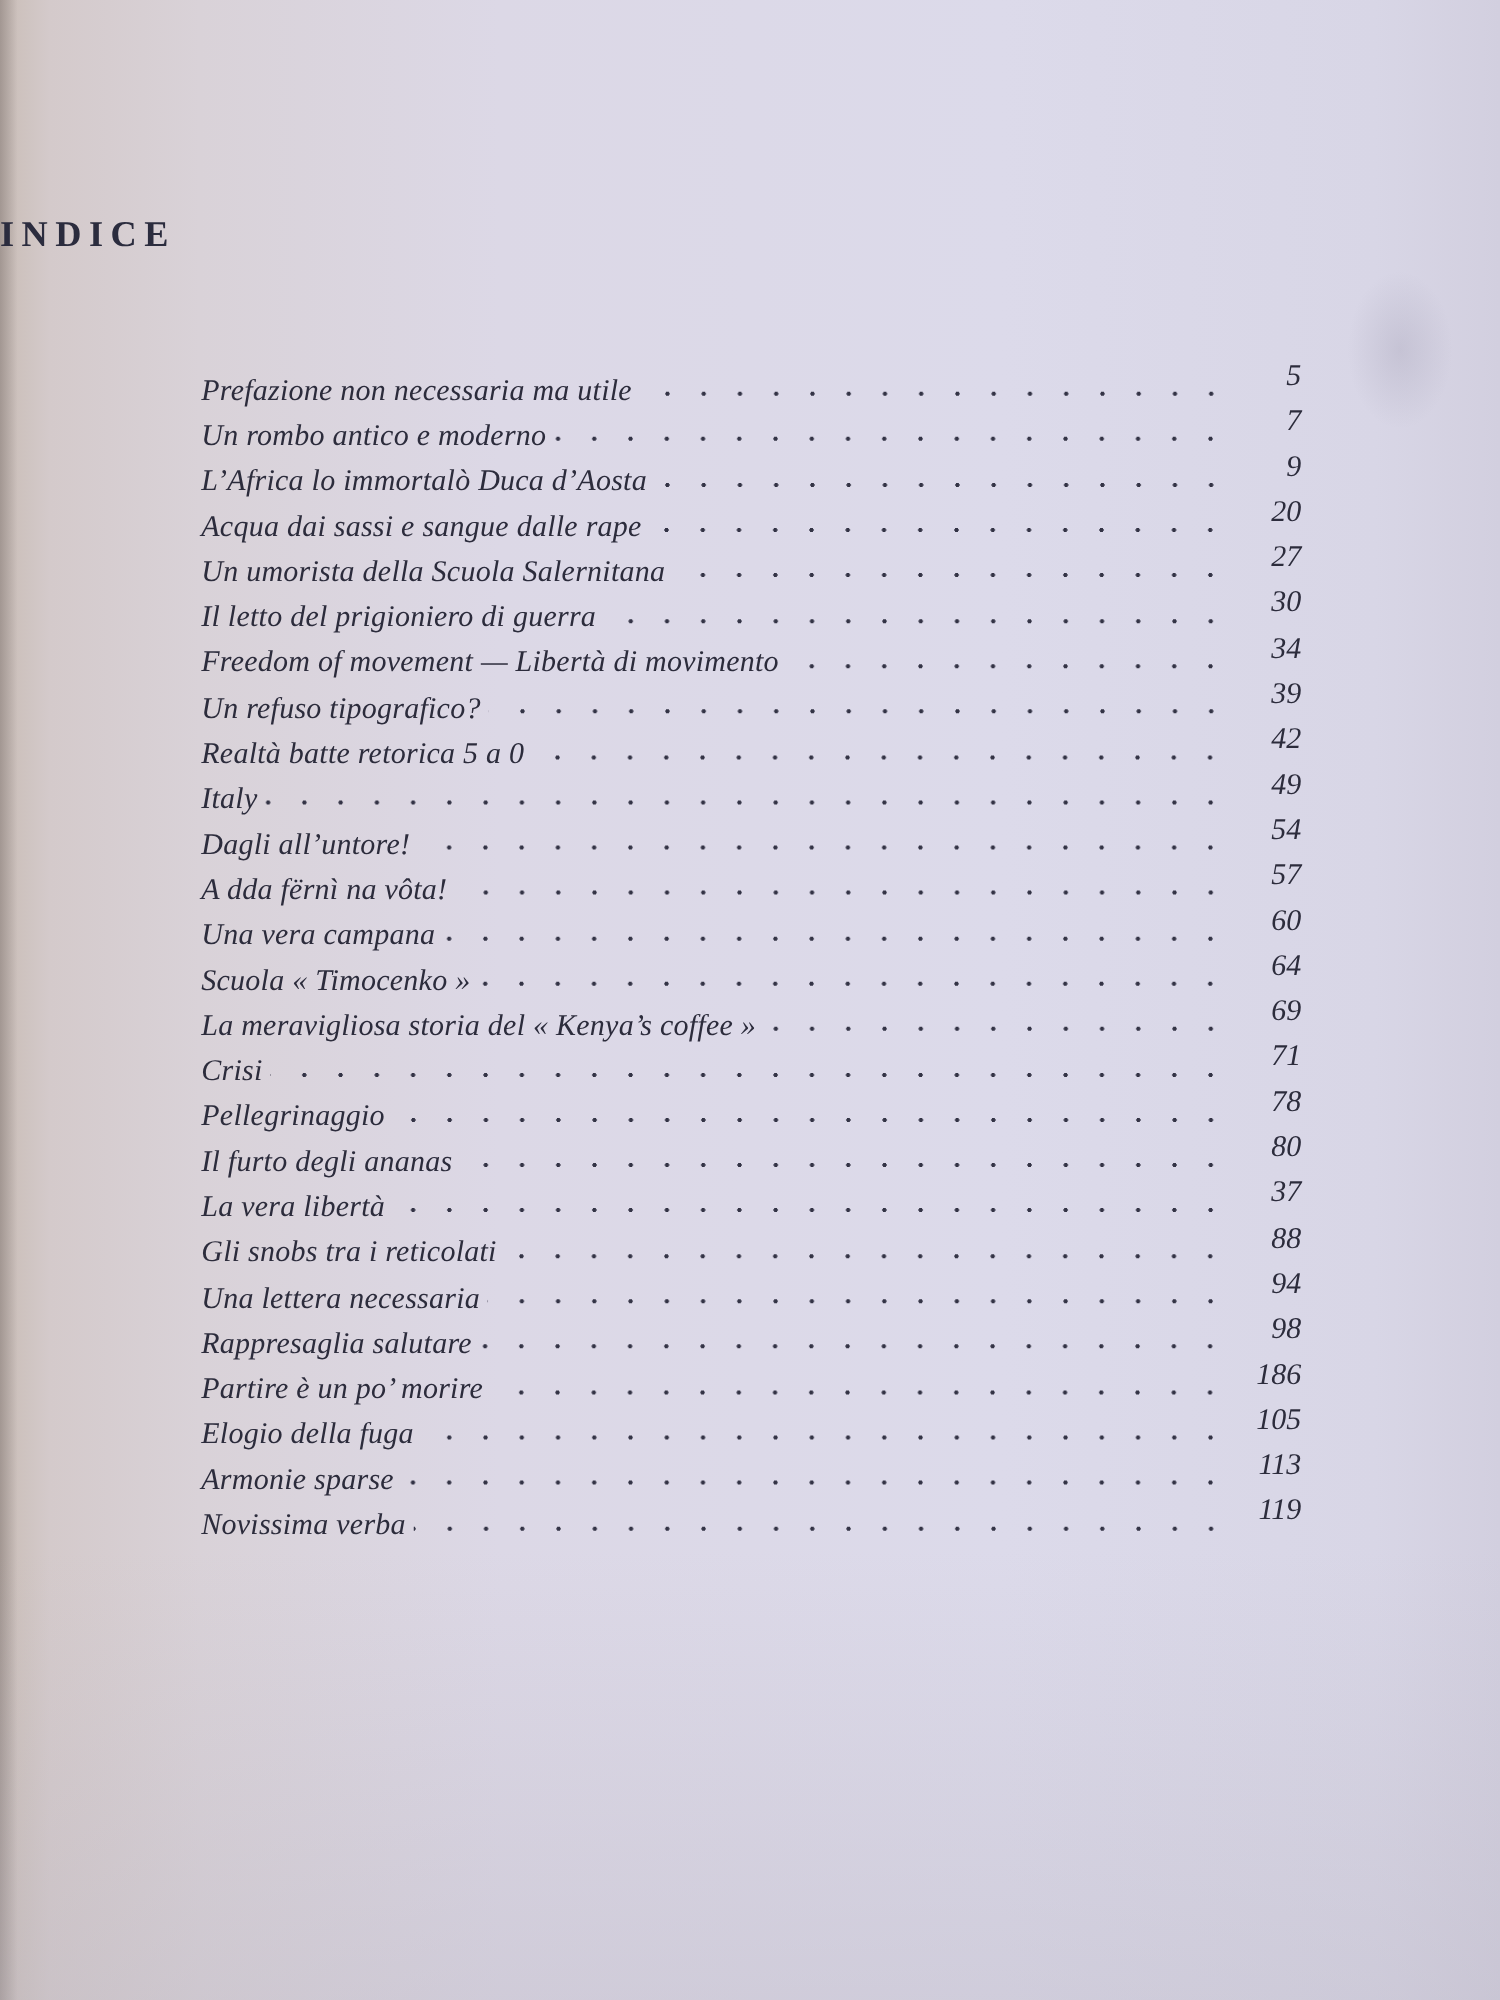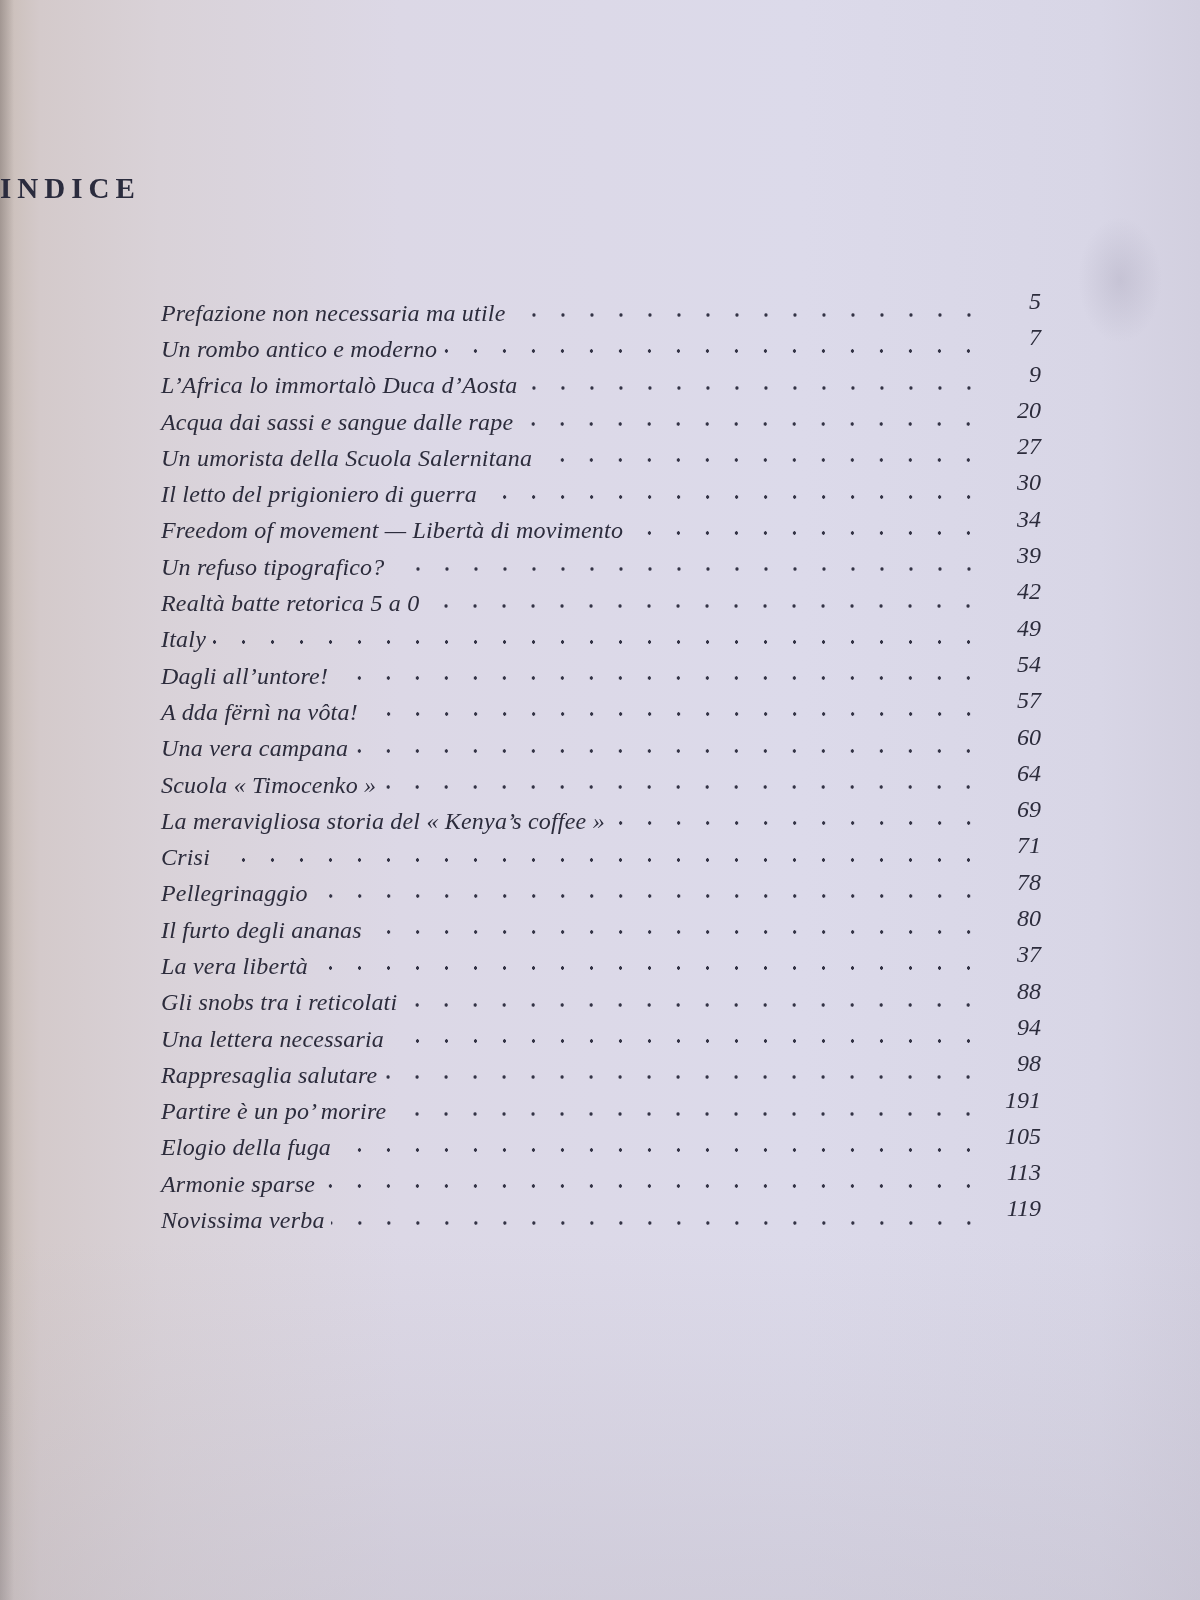--- a/index.html
+++ b/index.html
@@ -208,21 +208,21 @@
         <span class="toc-page">94</span>
       </li>
     <li class="toc-row">
         <span class="toc-title">Rappresaglia salutare</span>
         <span class="toc-leader"></span>
         <span class="toc-page">98</span>
       </li>
     <li class="toc-row">
         <span class="toc-title">Partire è un po’ morire</span>
         <span class="toc-leader"></span>
-        <span class="toc-page">191</span>
+        <span class="toc-page">186</span>
       </li>
     <li class="toc-row">
         <span class="toc-title">Elogio della fuga</span>
         <span class="toc-leader"></span>
         <span class="toc-page">105</span>
       </li>
     <li class="toc-row">
         <span class="toc-title">Armonie sparse</span>
         <span class="toc-leader"></span>
         <span class="toc-page">113</span>

